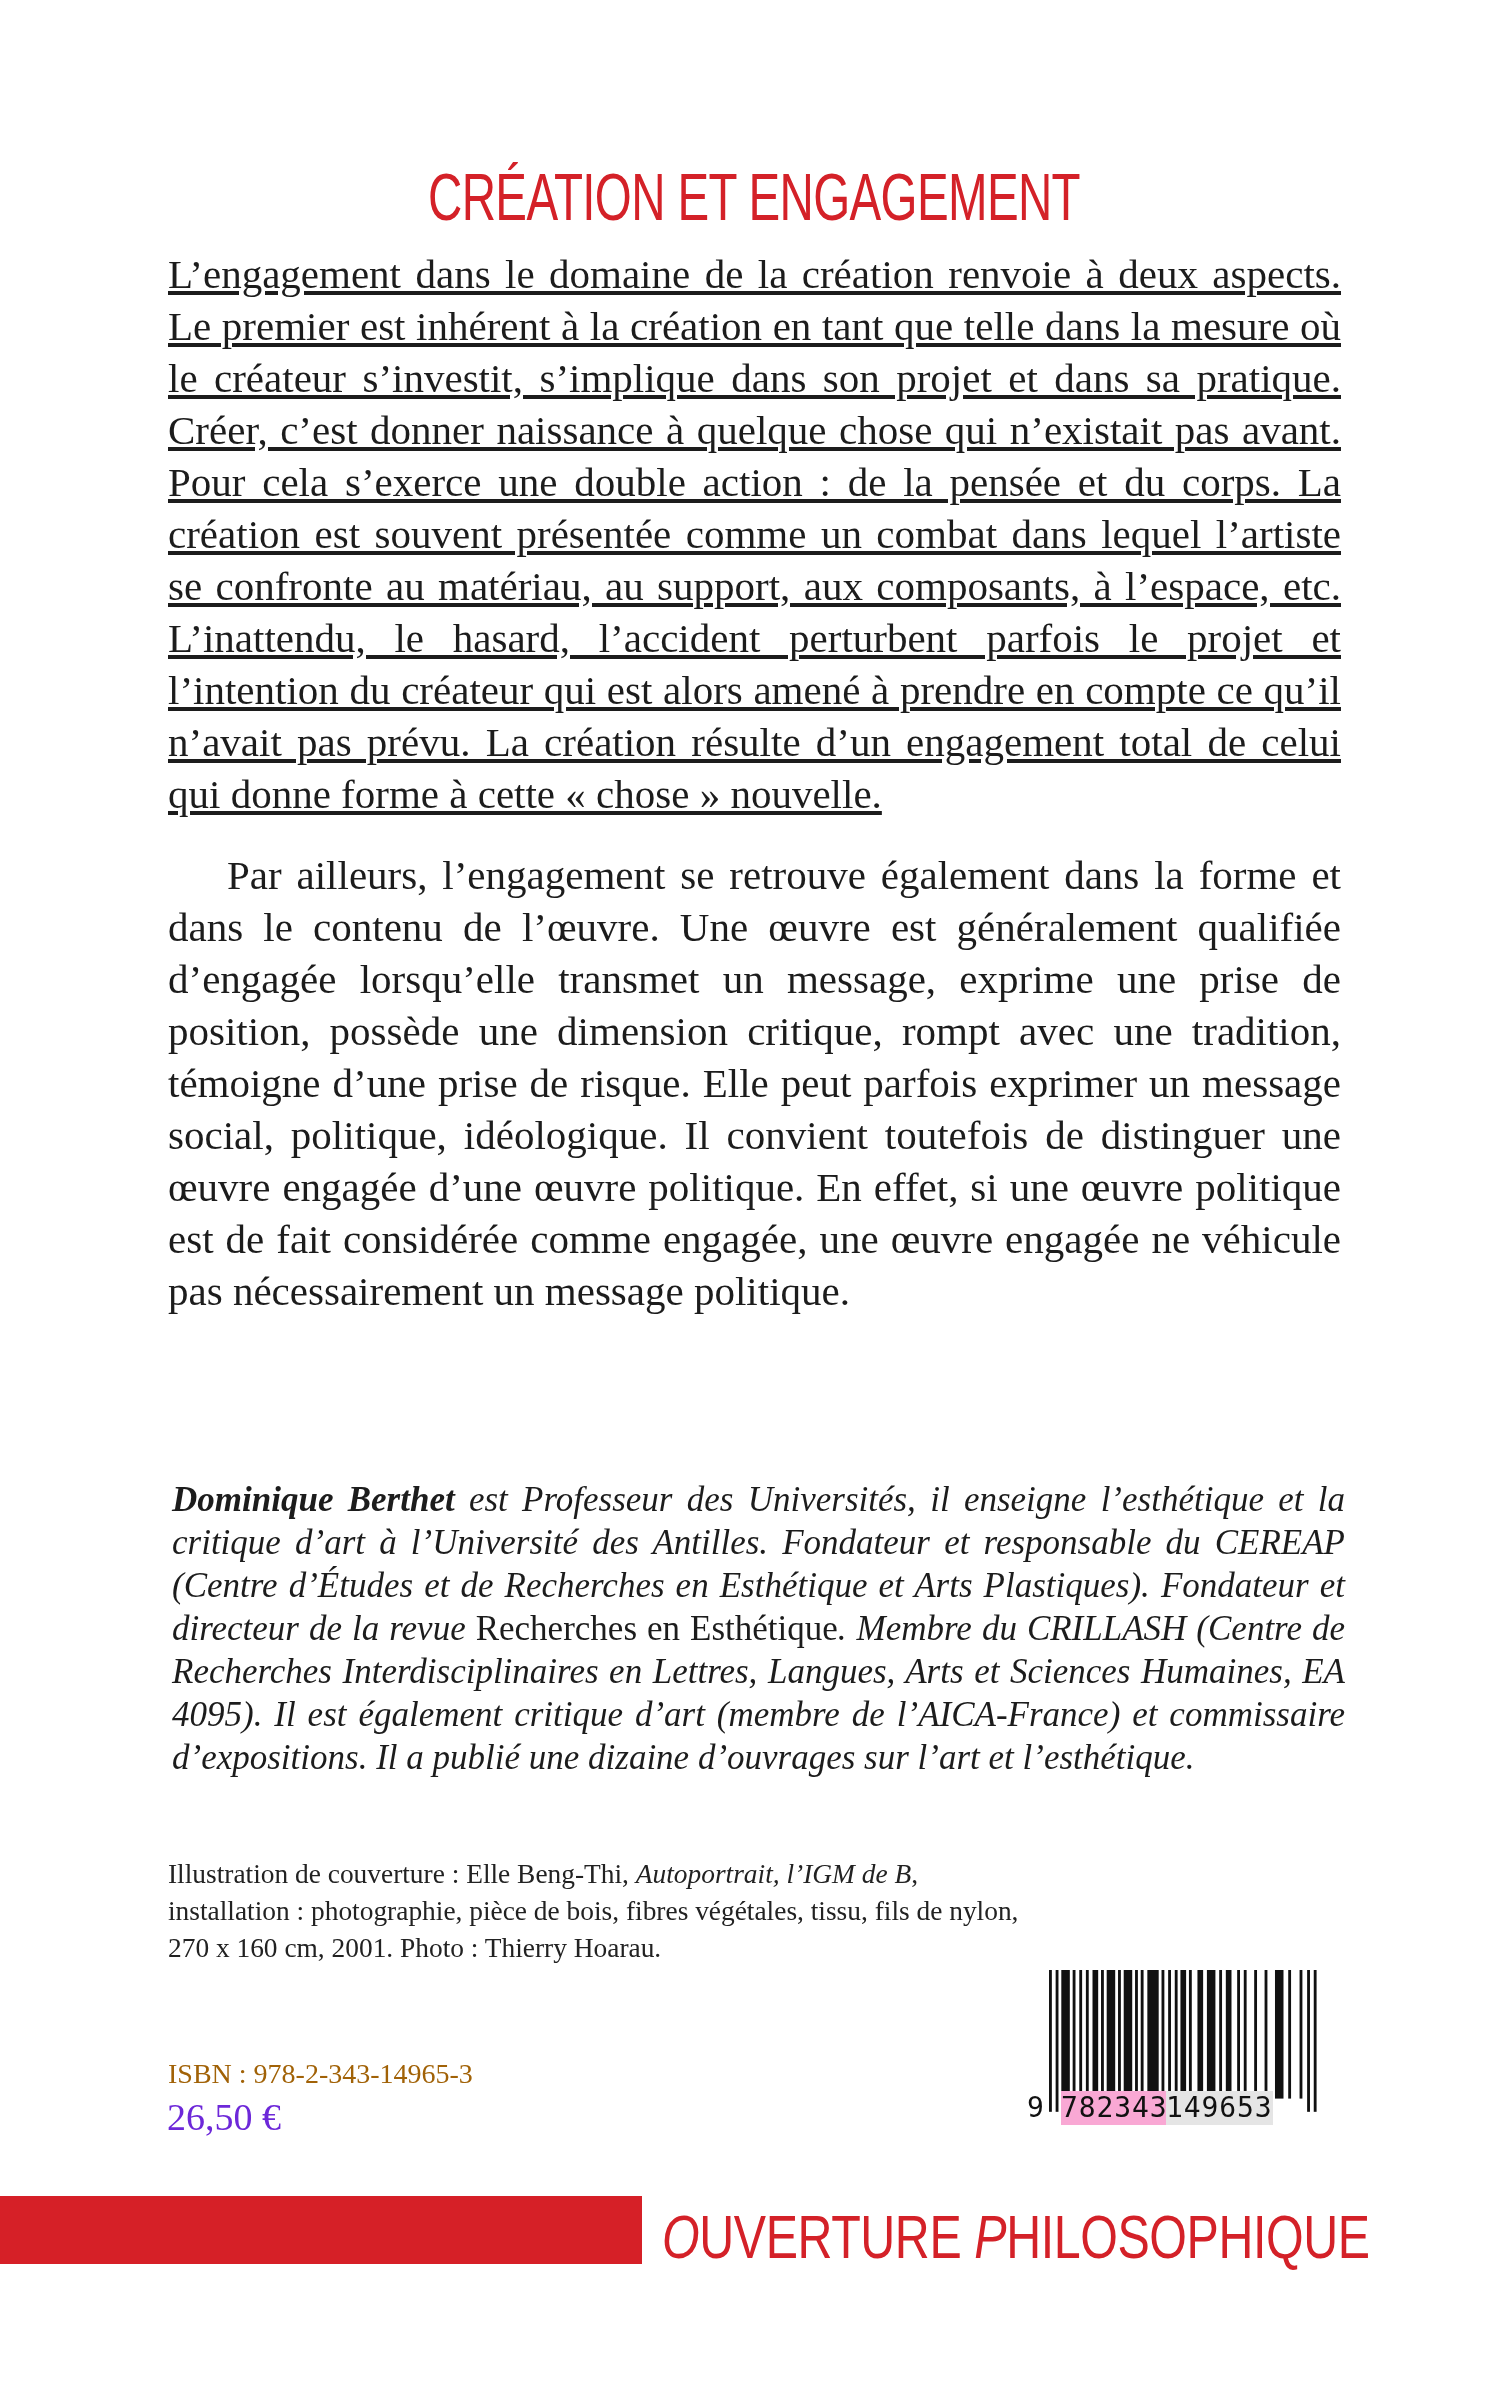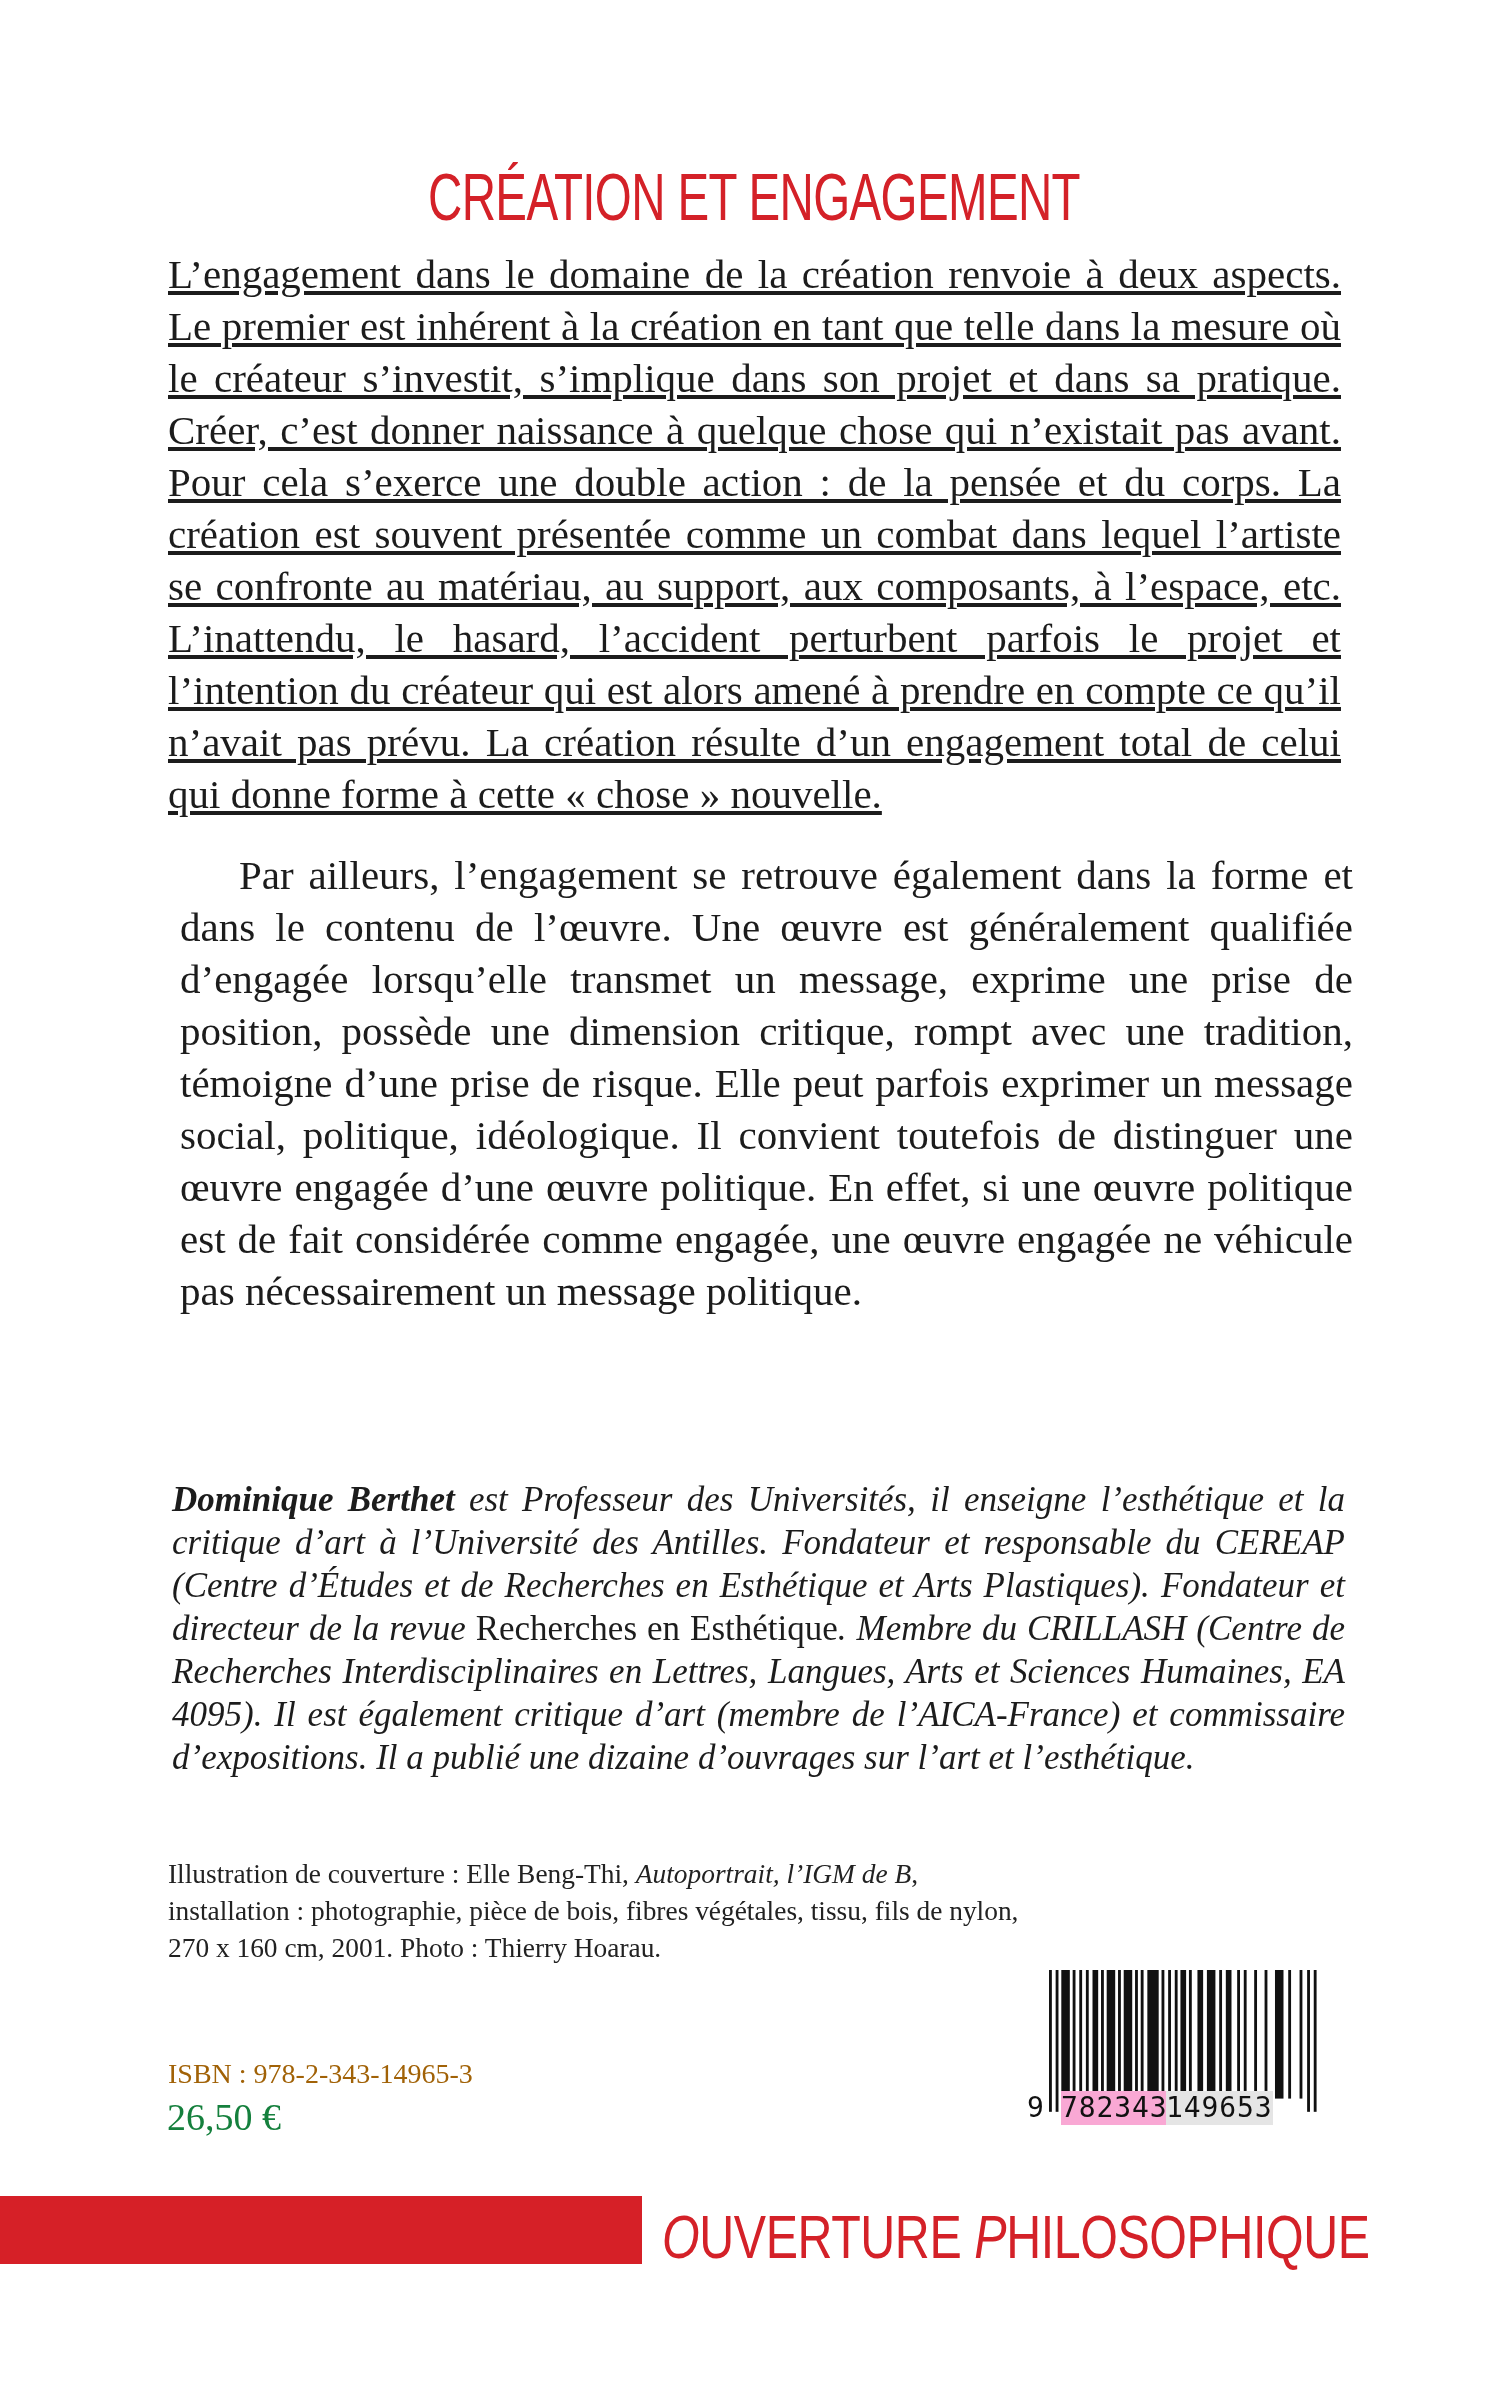--- a/index.html
+++ b/index.html
@@ -34,21 +34,21 @@
       left: 168px;
       width: 1173px;
       font-family: "Liberation Serif", serif;
       font-size: 41px;
       line-height: 52px;
       text-align: justify;
       color: #1c1c1c;
       margin: 0;
     }
     #para1 { top: 248px; text-decoration: underline; }
-    #para2 { top: 849px; text-indent: 59px; margin-left: 12px; }
+    #para2 { top: 849px; text-indent: 59px; }
     .bio {
       position: absolute;
       left: 168px;
       width: 1173px;
       top: 1474px;
       font-family: "Liberation Serif", serif;
       font-size: 35px;
       line-height: 43px;
       text-align: justify;
       font-style: italic;
@@ -81,21 +81,21 @@
       line-height: 38px;
       color: #a16207;
     }
     .price {
       position: absolute;
       left: 167px;
       top: 2095px;
       font-family: "Liberation Serif", serif;
       font-size: 38px;
       line-height: 45px;
-      color: #15803d;
+      color: #6d28d9;
     }
     .barcode {
       position: absolute;
       left: 1027px;
       top: 1970px;
       width: 322px;
       height: 151px;
     }
     .barcode svg { display: block; }
     .red-bar {

